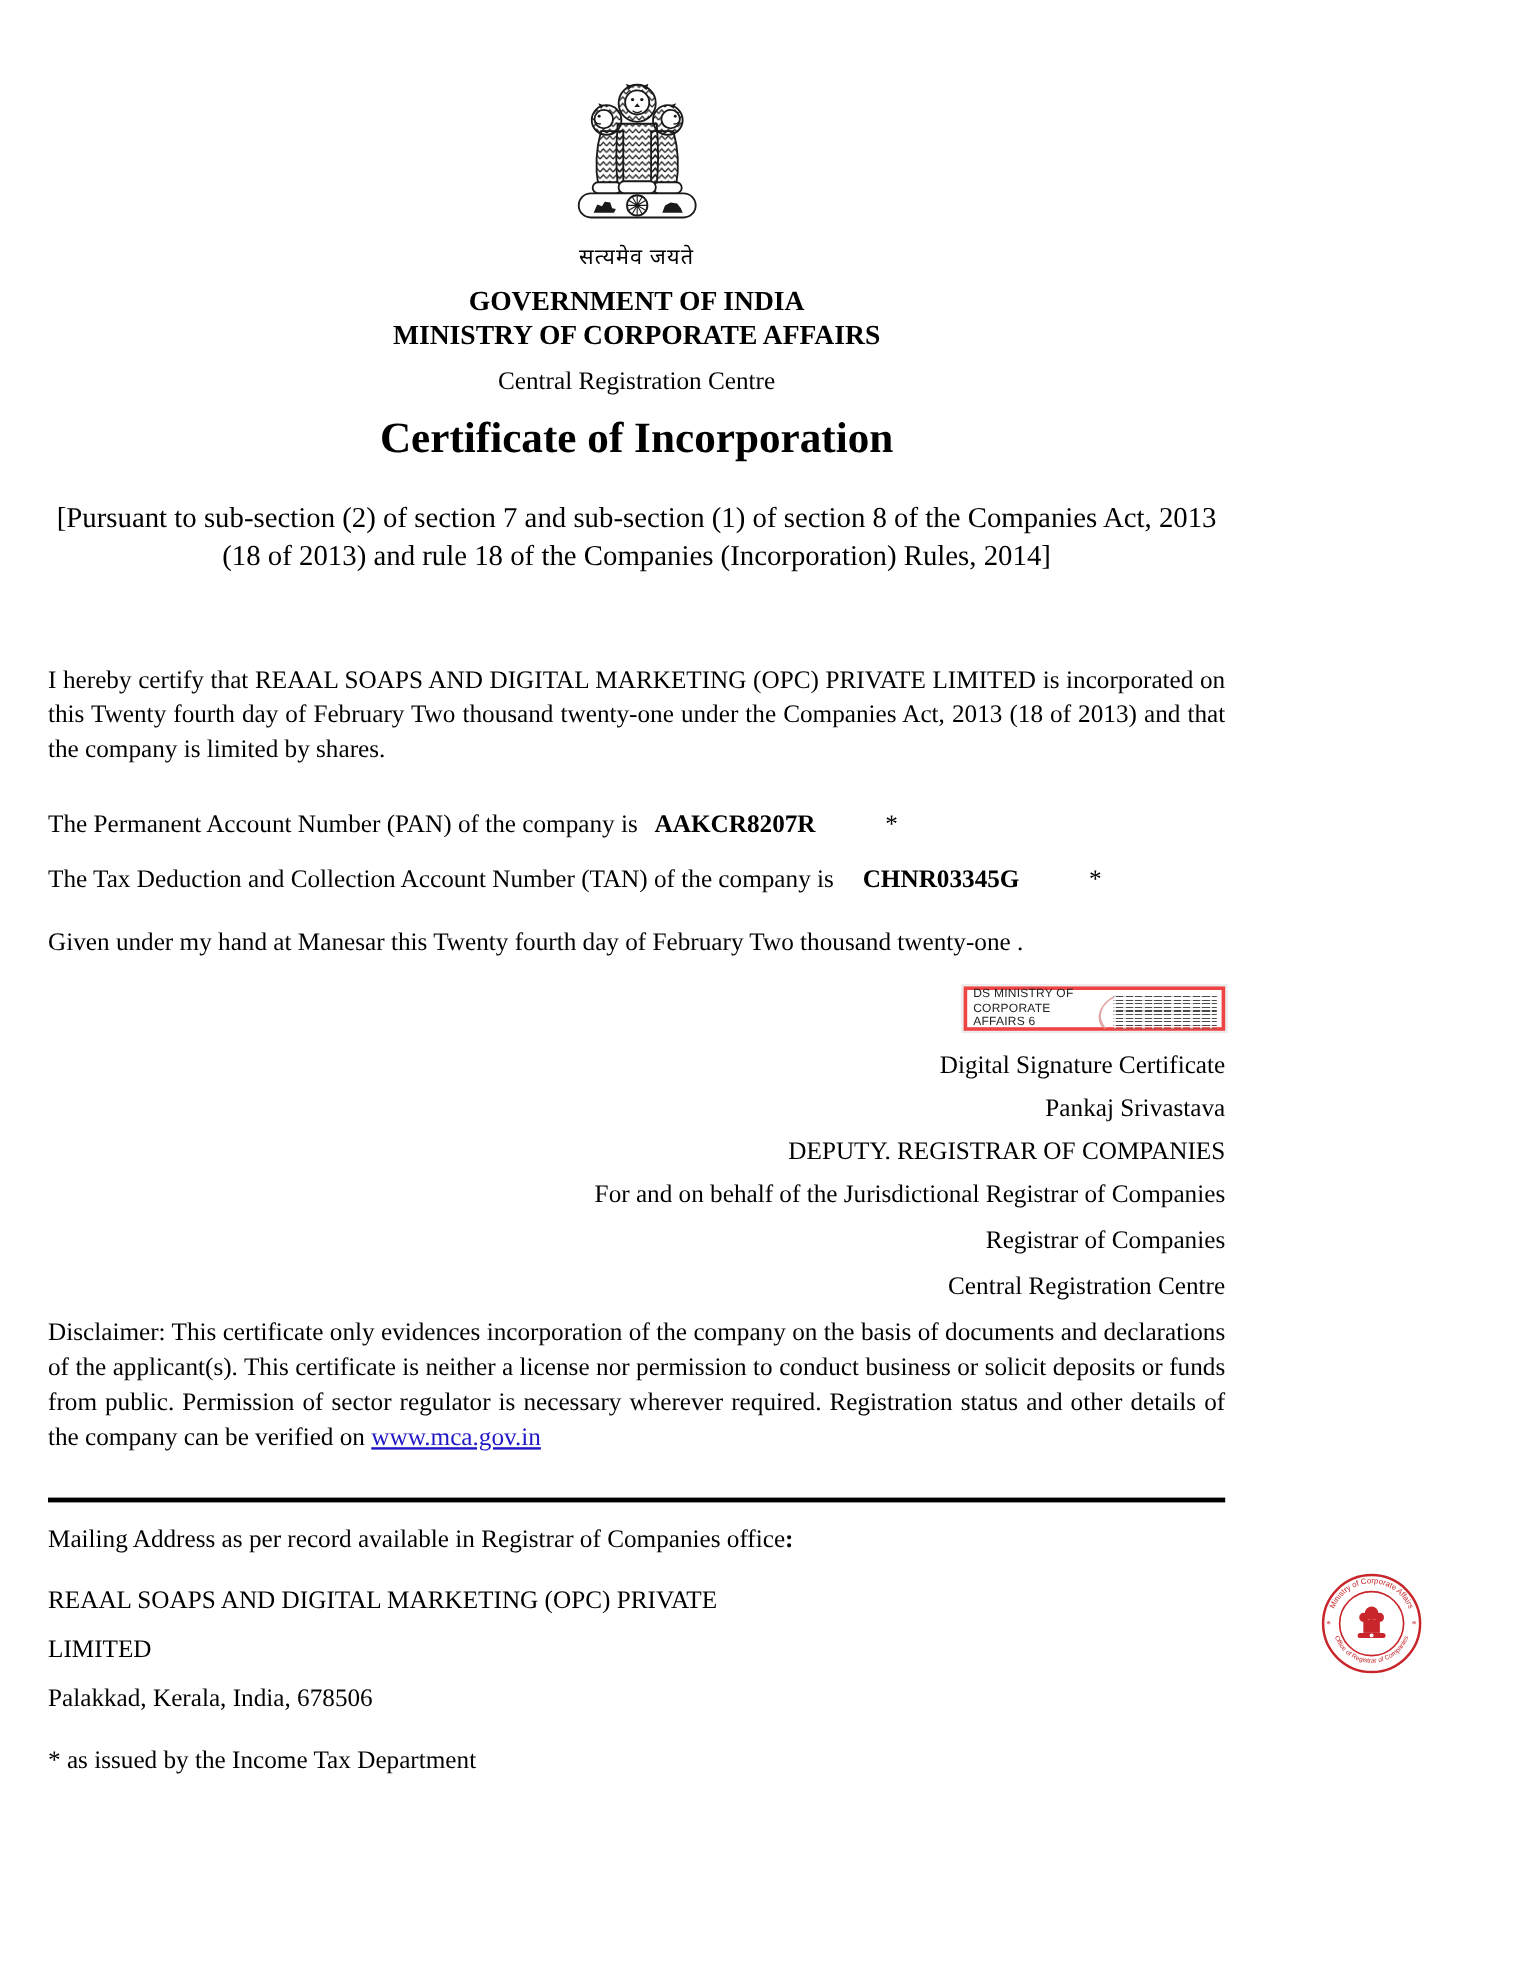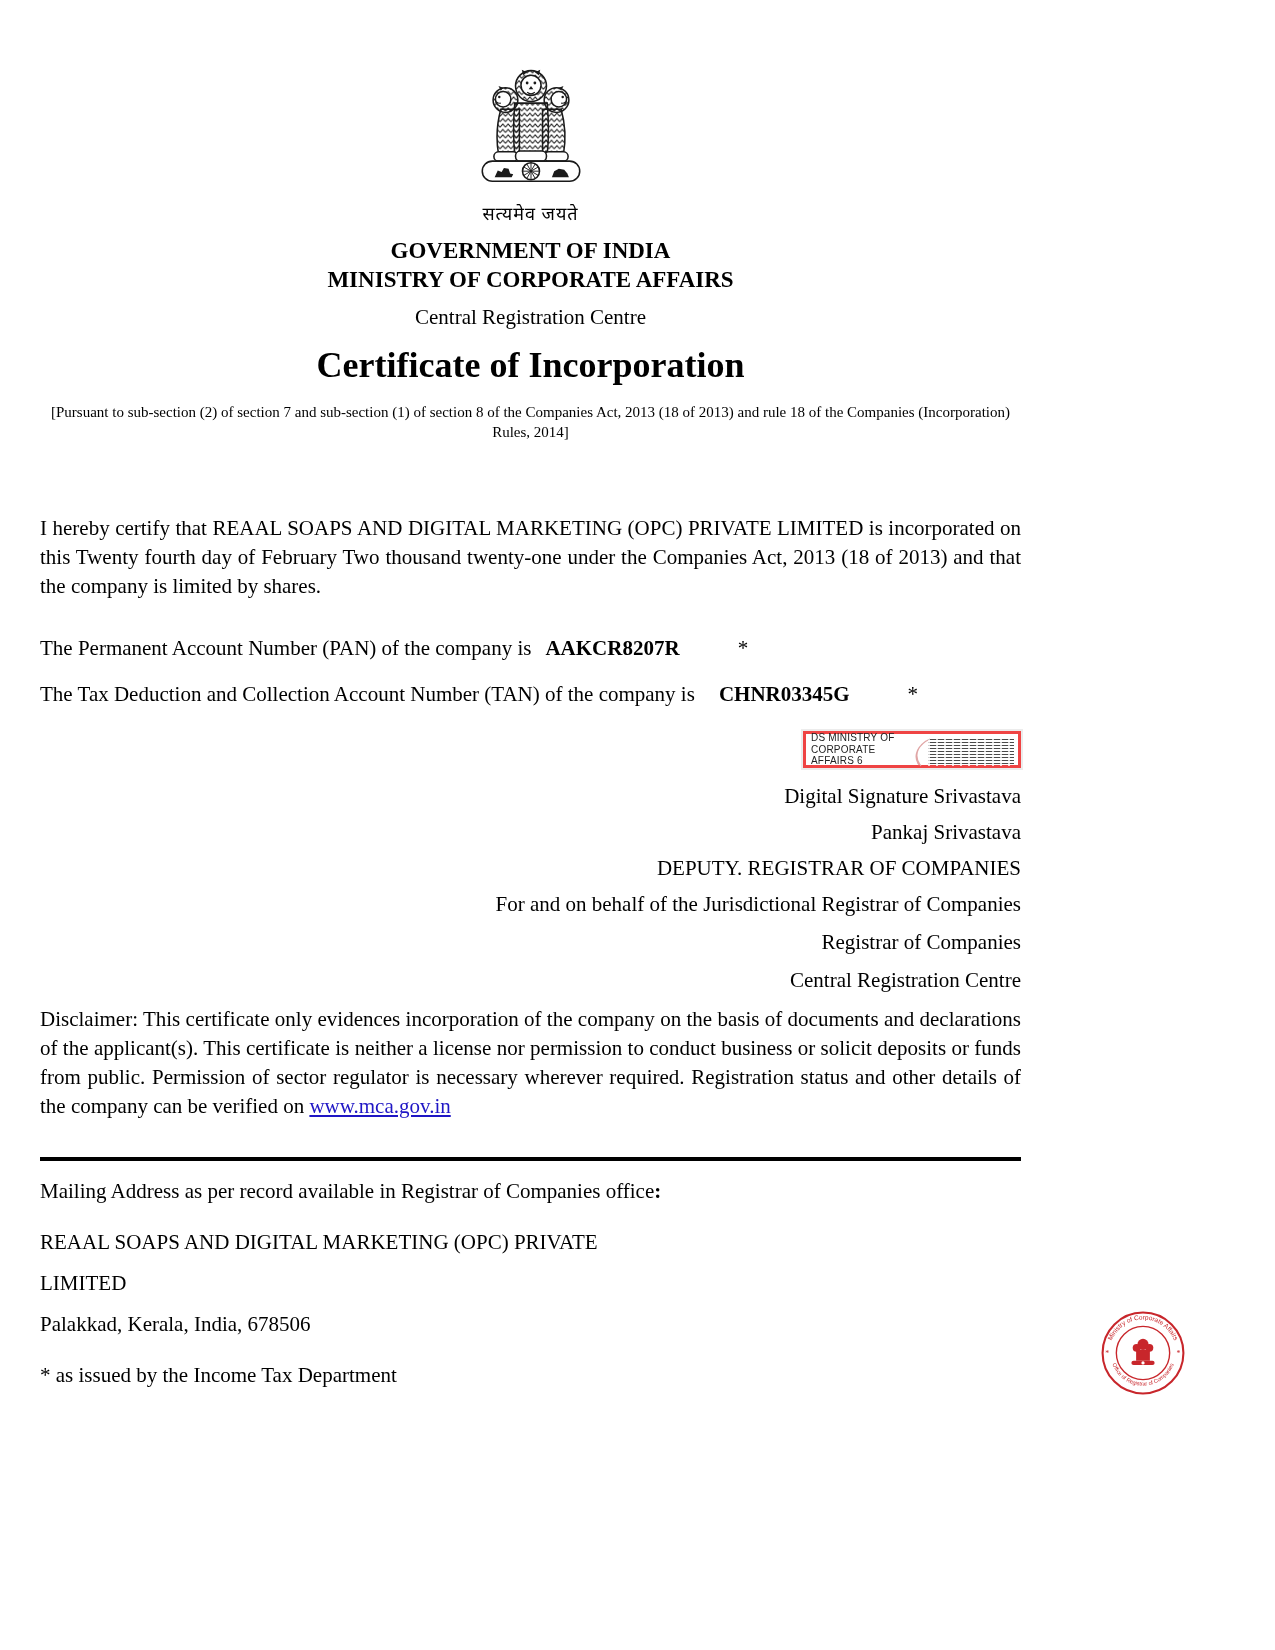--- a/index.html
+++ b/index.html
@@ -9,21 +9,21 @@
   }
   .doc{position:relative;width:1121px;height:1650px;padding:48px 100px 0 40px;box-sizing:border-box;}
   .center{text-align:center;}
   .emblem-wrap{text-align:center;}
   .emblem-wrap svg{display:block;margin:0 auto;}
   .emblem-caption{font-size:18px;margin-top:1px;letter-spacing:1px;}
   .gov-line{font-size:23px;font-weight:bold;margin-top:12px;line-height:1.25;}
   .ministry-line{font-size:23px;font-weight:bold;line-height:1.25;}
   .centre-line{font-size:21px;margin-top:10px;}
   .doc-title{font-size:36px;font-weight:bold;margin-top:14px;}
-  .pursuant{font-size:15px;margin-top:16px;line-height:1.35;padding:0 4px;text-align:center;}
+  .pursuant{font-size:24px;margin-top:30px;line-height:1.35;padding:0 4px;text-align:center;}
   .para{font-size:21px;line-height:1.38;text-align:justify;}
   .certify{margin-top:72px;}
   .line{font-size:21px;}
   .cin-line{margin-top:16px;}
   .pan-line{margin-top:35px;}
   .tan-line{margin-top:21px;}
   .given-line{margin-top:28px;}
   .id-val{margin-left:10px;}
   .bold{font-weight:bold;}
   .pan-val{margin-left:14px;}
@@ -126,31 +126,32 @@
 
 
   <div class="line pan-line">
     <span>The Permanent Account Number (PAN) of the company is</span><span class="bold pan-val">AAKCR8207R</span><span class="star">*</span>
   </div>
 
   <div class="line tan-line">
     <span>The Tax Deduction and Collection Account Number (TAN) of the company is</span><span class="bold tan-val">CHNR03345G</span><span class="star">*</span>
   </div>
 
+  <div class="line given-line">Given under my hand at Manesar this Twenty fourth day of February Two thousand twenty-one .</div>
 
   <div class="ds-box">
     <div class="ds-label">DS MINISTRY OF CORPORATE AFFAIRS 6</div>
     <svg class="ds-squiggle" width="36" height="33" aria-hidden="true">
       <path d="M28 3 C 15 9, 11 20, 19 30 M24 5 C 13 13, 12 22, 17 29" stroke="#e0a6a6" stroke-width="1.2" fill="none"></path>
     </svg>
     <div class="ds-micro"></div>
   </div>
 
   <div class="sig-block">
-    <div>Digital Signature Srivastava</div>
+    <div>Digital Signature Certificate</div>
     <div>Pankaj Srivastava</div>
     <div>DEPUTY. REGISTRAR OF COMPANIES</div>
     <div class="sp">For and on behalf of the Jurisdictional Registrar of Companies</div>
     <div class="sp">Registrar of Companies</div>
     <div>Central Registration Centre</div>
   </div>
 
   <div class="para disclaimer"><span>Disclaimer: This certificate only evidences incorporation of the company on the basis of documents and declarations of the applicant(s). This certificate is neither a license nor permission to conduct business or solicit deposits or funds from public. Permission of sector regulator is necessary wherever required. Registration status and other details of the company can be verified on </span><a href="#">www.mca.gov.in</a></div>
 
   <div class="rule"></div>

